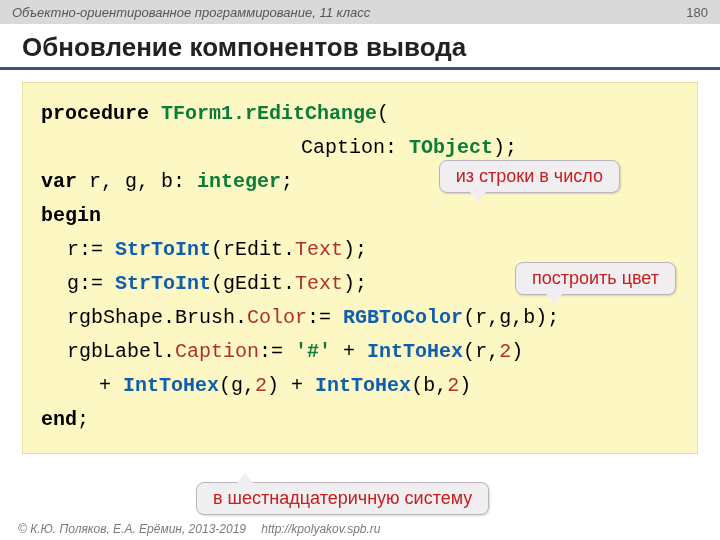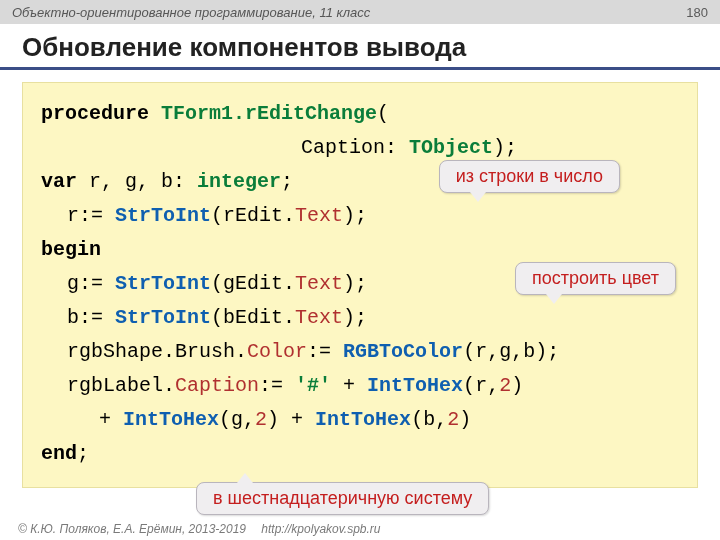--- a/index.html
+++ b/index.html
@@ -120,31 +120,28 @@
   <div>
     <span class="kw">procedure</span>
     <span> </span><span class="type">TForm1.rEditChange</span><span>(</span>
   </div>
   <div style="padding-left:260px;">
     <span>Caption</span><span>: </span><span class="type">TObject</span><span>);</span>
   </div>
   <div>
     <span class="kw">var</span><span> </span><span>r, g, b</span><span>: </span><span class="type">integer</span><span>;</span>
   </div>
-  <div style="padding-left:26px;">
-    <span>r:= </span><span class="ident">StrToInt</span><span>(</span><span>rEdit</span><span class="dot">.</span><span class="prop">Text</span><span>);</span>
-  </div>
   <div>
     <span class="kw">begin</span>
   </div>
   <div style="padding-left:26px;">
-    <span>g:= </span><span class="ident">StrToInt</span><span>(</span><span>gEdit</span><span class="dot">.</span><span class="prop">Text</span><span>);</span>
+    <span>r:= </span><span class="ident">StrToInt</span><span>(</span><span>rEdit</span><span class="dot">.</span><span class="prop">Text</span><span>);</span>
   </div>
   <div style="padding-left:26px;">
-    <span>b:= </span><span class="ident">StrToInt</span><span>(</span><span>bEdit</span><span class="dot">.</span><span class="prop">Text</span><span>);</span>
+    <span>g:= </span><span class="ident">StrToInt</span><span>(</span><span>gEdit</span><span class="dot">.</span><span class="prop">Text</span><span>);</span>
   </div>
   <div style="padding-left:26px;">
     <span>rgbShape</span><span class="dot">.</span><span>Brush</span><span class="dot">.</span><span class="prop">Color</span><span>:= </span><span class="ident">RGBToColor</span><span>(r,g,b);</span>
   </div>
   <div style="padding-left:26px;">
     <span>rgbLabel</span><span class="dot">.</span><span class="prop">Caption</span><span>:= </span><span class="str">'#'</span><span> + </span><span class="ident">IntToHex</span><span>(</span><span>r</span><span>,</span><span class="num">2</span><span>)</span>
   </div>
   <div style="padding-left:58px;">
     <span>+ </span><span class="ident">IntToHex</span><span>(</span><span>g</span><span>,</span><span class="num">2</span><span>) + </span><span class="ident">IntToHex</span><span>(</span><span>b</span><span>,</span><span class="num">2</span><span>)</span>
   </div>

